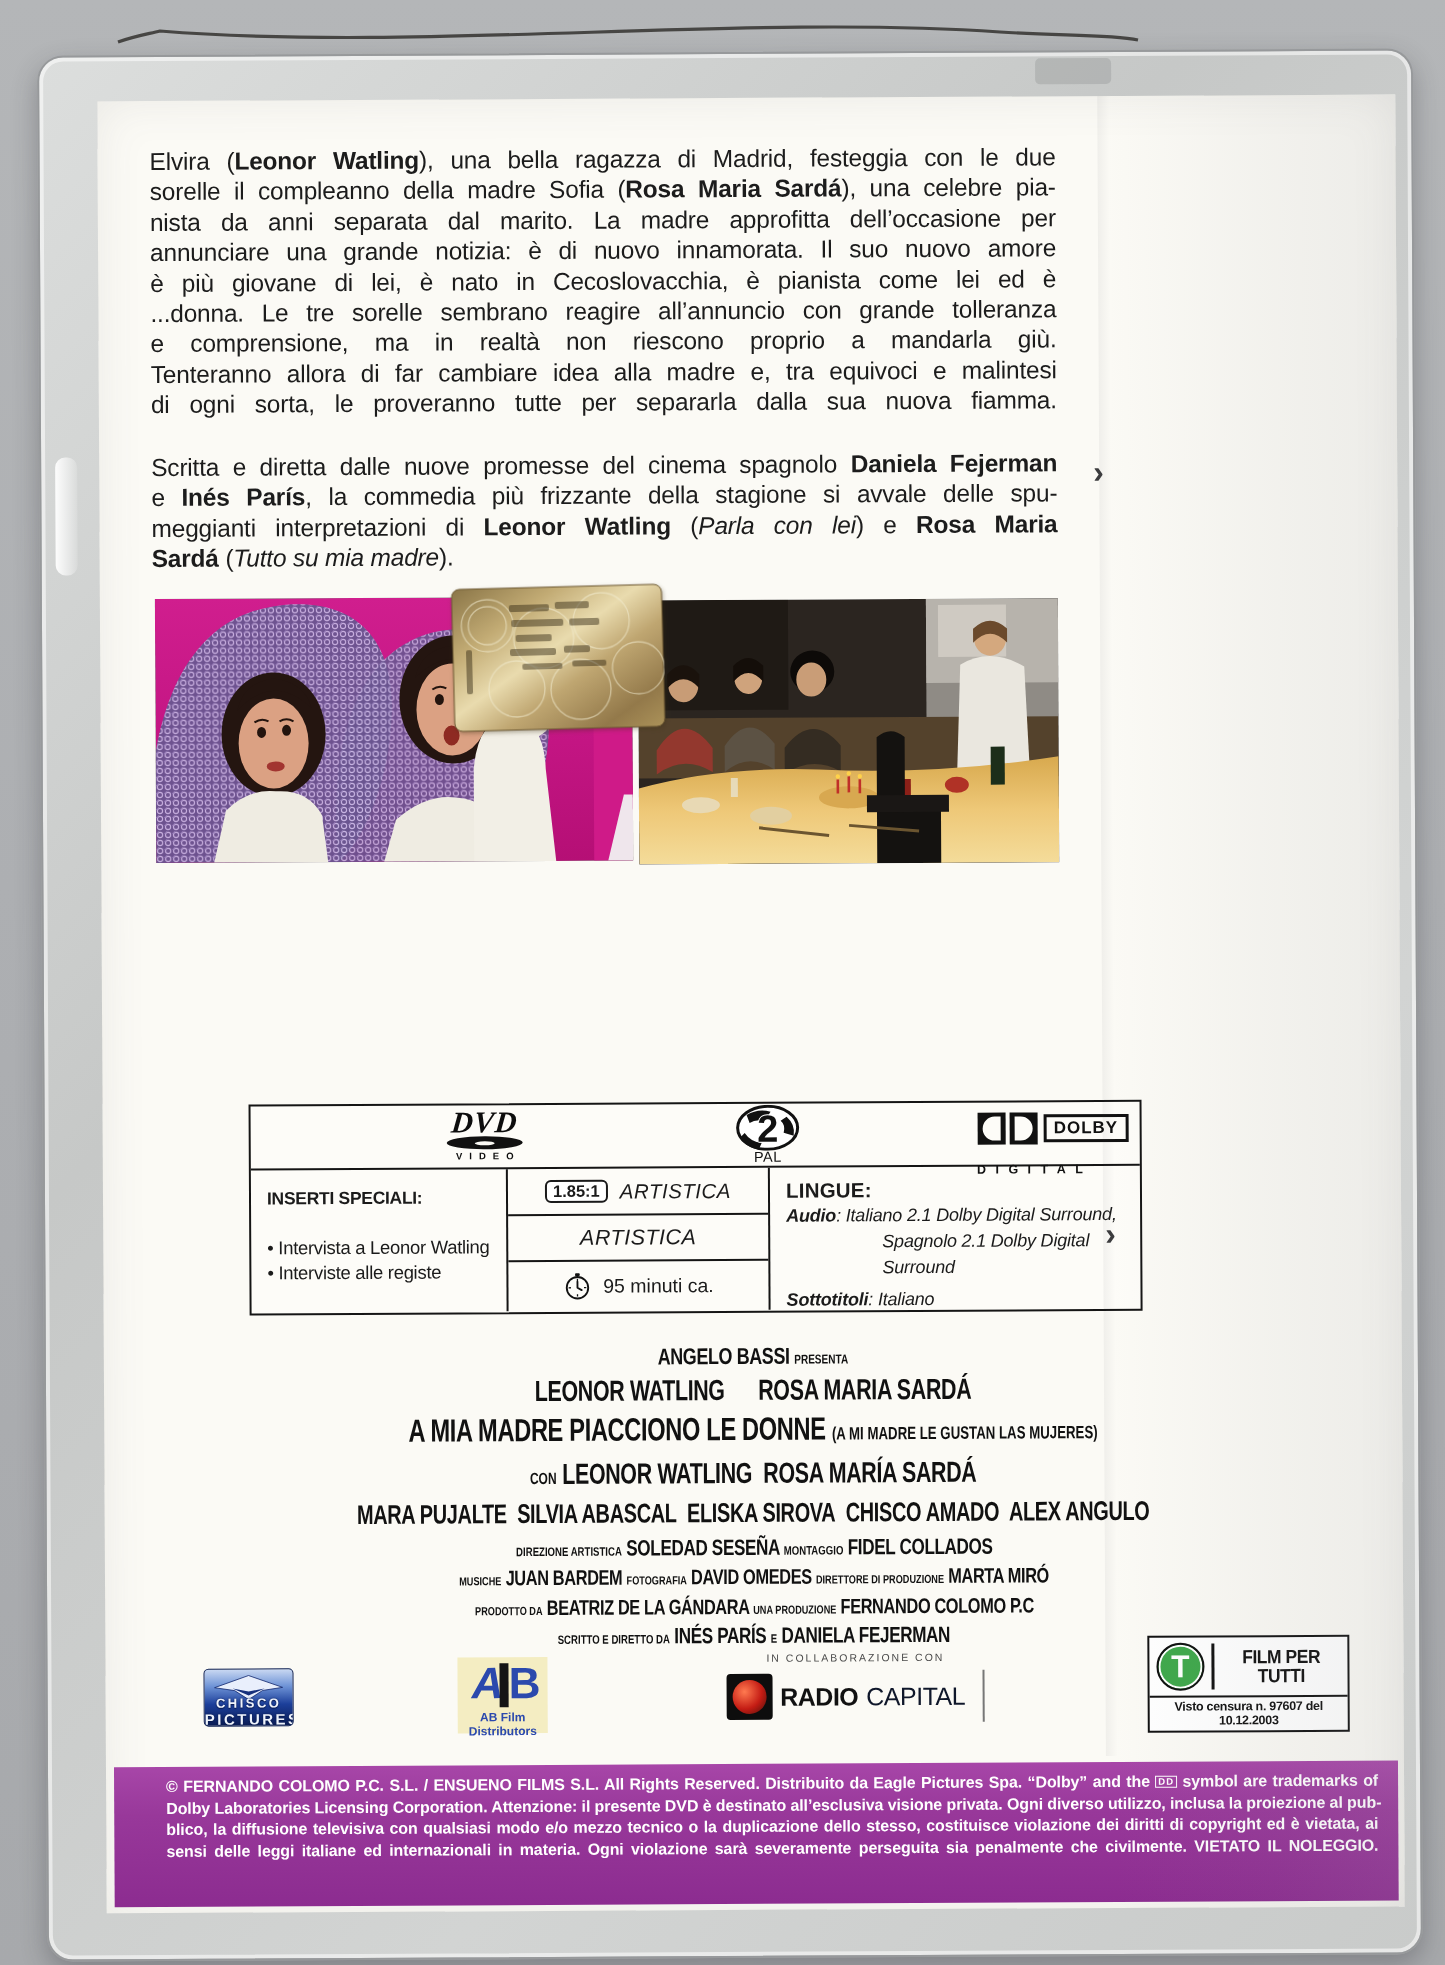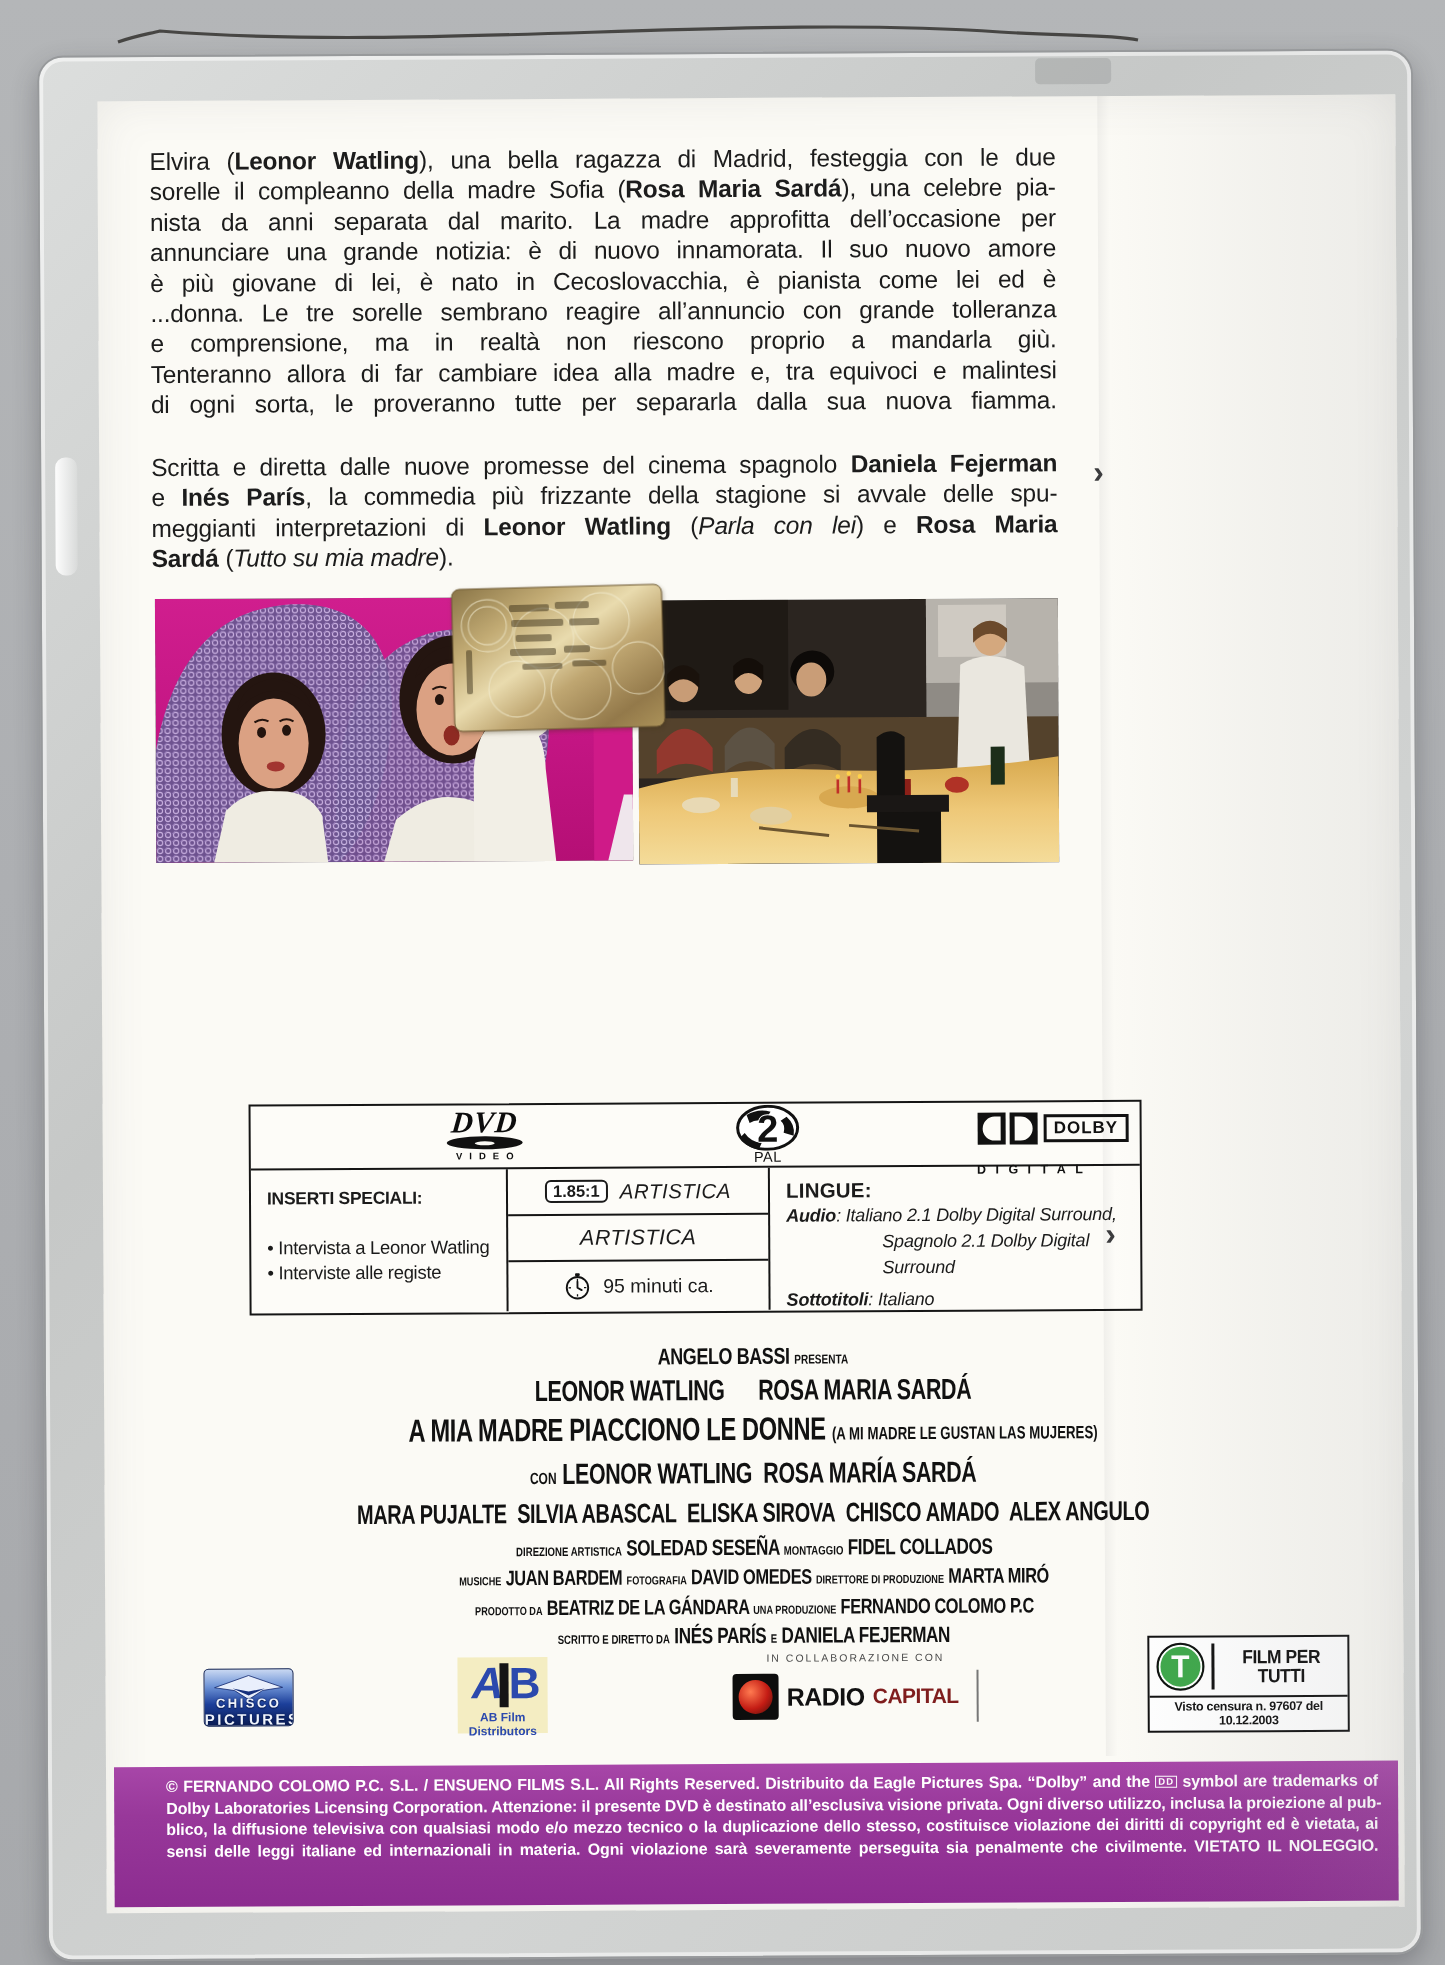--- a/index.html
+++ b/index.html
@@ -114,21 +114,21 @@
   .ab-a{position:absolute;left:14px;top:2px;font-size:44px;line-height:44px;font-weight:700;font-style:italic;color:#2b49ad;}
   .ab-bar{position:absolute;left:42px;top:4px;width:9px;height:44px;background:#151515;}
   .ab-b{position:absolute;left:51px;top:2px;font-size:44px;line-height:44px;font-weight:700;color:#2b49ad;}
   .ab-caption{font-size:12px;font-weight:700;color:#2b49ad;margin-top:3px;}
   .radio{position:absolute;left:600px;top:1554px;width:300px;text-align:center;}
   .radio-collab{font-size:10.5px;letter-spacing:2px;color:#4a4a4a;}
   .radio-row{display:flex;align-items:center;justify-content:center;gap:8px;margin-top:7px;}
   .radio-sq{width:46px;height:46px;background:#0d0d0d;border-radius:4px;display:flex;align-items:center;justify-content:center;}
   .radio-ball{width:34px;height:34px;border-radius:50%;background:radial-gradient(circle at 35% 35%,#ff7a50,#c41c14 55%,#55100a 95%);}
   .radio-word{font-size:25px;font-weight:800;letter-spacing:-0.5px;color:#111;}
-  .capital-word{font-size:21px;font-weight:700;letter-spacing:-0.5px;color:#7f1d1d;}
+  .capital-word{font-size:25px;font-weight:400;letter-spacing:-0.5px;color:#0f172a;}
   .radio-rule{width:2px;height:52px;background:#777;margin-left:10px;}
   .tutti{position:absolute;left:1042px;top:1540px;width:202px;border:2.5px solid #111;background:#fff;box-sizing:border-box;}
   .tutti-main{display:flex;align-items:center;height:58px;}
   .tutti-sym-wrap{width:62px;display:flex;justify-content:center;}
   .tutti-circle{width:44px;height:44px;border-radius:50%;background:#3fa84b;border:2px solid #0f0f0f;box-shadow:inset 0 0 0 2px #fff;display:flex;align-items:center;justify-content:center;}
   .tutti-t{color:#fff;font-size:30px;font-weight:800;line-height:30px;transform:scaleY(1.05);}
   .tutti-divider{width:2.5px;height:46px;background:#111;}
   .tutti-text{flex:1;text-align:center;font-weight:800;font-size:19px;line-height:19px;letter-spacing:-0.5px;color:#111;transform:scaleX(.92);}
   .tutti-censura{border-top:2.5px solid #111;font-size:12.5px;font-weight:700;text-align:center;padding:2px 0 3px;color:#111;transform-origin:center;letter-spacing:-0.3px;}
   

